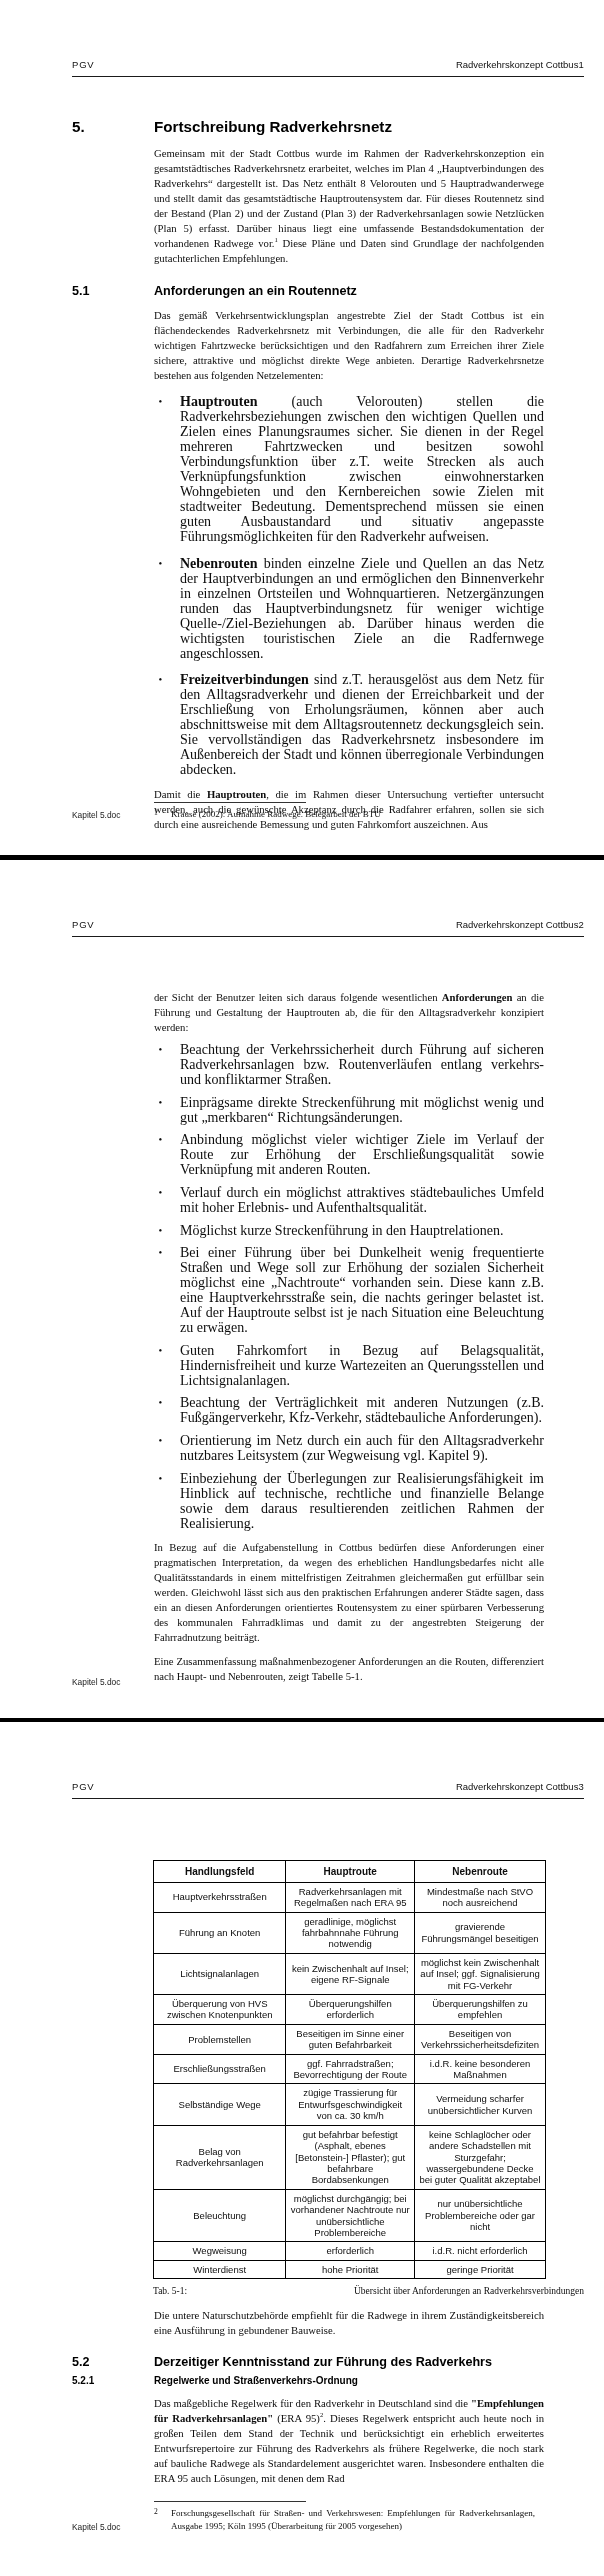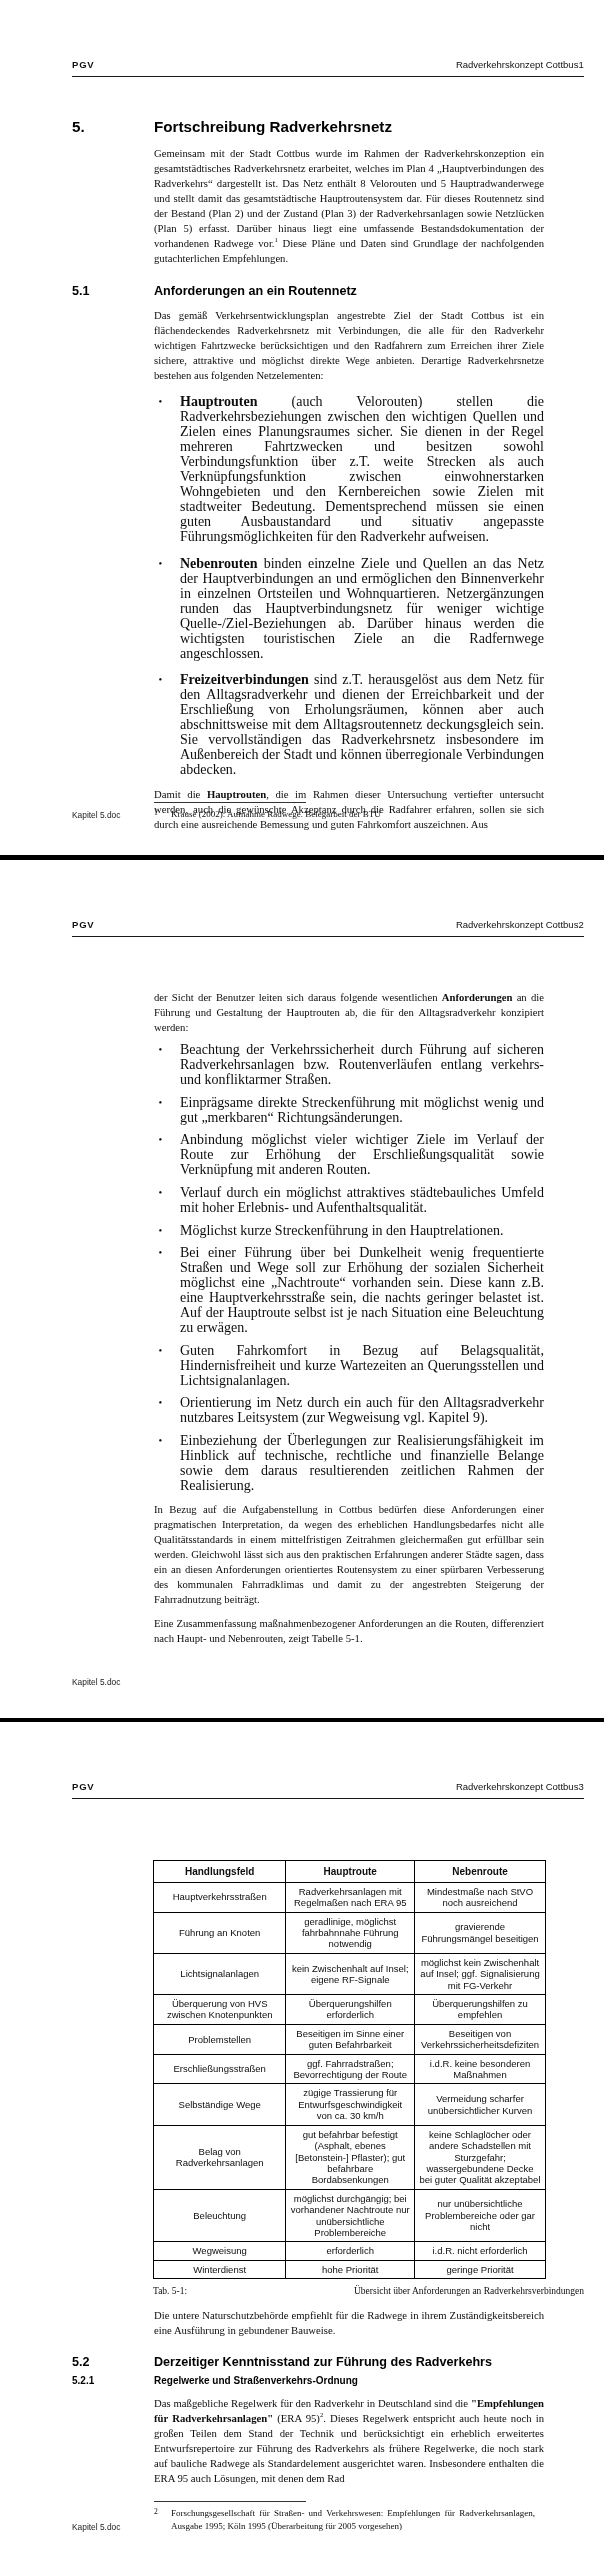--- a/index.html
+++ b/index.html
@@ -8,21 +8,21 @@
 
   .page { position:relative; width:605px; background:#fff; overflow:hidden; }
   .page-1 { height:855px; }
   .page-2 { height:858px; }
   .page-3 { height:854px; }
   .sep-bar { width:605px; height:4.6px; background:#000; }
 
   
   .pg-header { position:absolute; top:59px; left:72px; right:21.3px; display:flex; align-items:baseline;
                font-family:"Liberation Sans","DejaVu Sans",sans-serif; font-size:9.5px; color:#111; }
-  .pg-header .org { width:99px; letter-spacing:0.8px;font-weight:bold; }
+  .pg-header .org { width:99px; letter-spacing:0.8px; }
   .pg-header .htitle { flex:1;text-align:right; }
   .pg-header .pnum { text-align:right; }
   .hrule { position:absolute; top:76px; left:72px; right:21.3px; border-top:1.1px solid #1a1a1a; }
 
   .content { position:absolute; top:77px; left:72px; width:512px; }
 
   
   .hrow { display:flex; font-family:"Liberation Sans","DejaVu Sans",sans-serif; font-weight:bold; color:#000; }
   .hrow .secnum { width:82px; flex:none; }
   .h-l1 { font-size:15.2px; }
@@ -132,20 +132,21 @@
   <div class="content">
     <p class="body-p p1"><span>der Sicht der Benutzer leiten sich daraus folgende wesentlichen </span><b>Anforderungen</b><span> an die Führung und Gestaltung der Hauptrouten ab, die für den Alltagsradverkehr konzipiert werden:</span></p>
     <ul class="blist">
       <li><span>Beachtung der Verkehrssicherheit durch Führung auf sicheren Radverkehrsanlagen bzw. Routenverläufen entlang verkehrs- und konfliktarmer Straßen.</span></li>
       <li><span>Einprägsame direkte Streckenführung mit möglichst wenig und gut „merkbaren“ Richtungsänderungen.</span></li>
       <li><span>Anbindung möglichst vieler wichtiger Ziele im Verlauf der Route zur Erhöhung der Erschließungsqualität sowie Verknüpfung mit anderen Routen.</span></li>
       <li><span>Verlauf durch ein möglichst attraktives städtebauliches Umfeld mit hoher Erlebnis- und Aufenthaltsqualität.</span></li>
       <li><span>Möglichst kurze Streckenführung in den Hauptrelationen.</span></li>
       <li><span>Bei einer Führung über bei Dunkelheit wenig frequentierte Straßen und Wege soll zur Erhöhung der sozialen Sicherheit möglichst eine „Nachtroute“ vorhanden sein. Diese kann z.B. eine Hauptverkehrsstraße sein, die nachts geringer belastet ist. Auf der Hauptroute selbst ist je nach Situation eine Beleuchtung zu erwägen.</span></li>
       <li><span>Guten Fahrkomfort in Bezug auf Belagsqualität, Hindernisfreiheit und kurze Wartezeiten an Querungsstellen und Lichtsignalanlagen.</span></li>
+      <li><span>Beachtung der Verträglichkeit mit anderen Nutzungen (z.B. Fußgängerverkehr, Kfz-Verkehr, städtebauliche Anforderungen).</span></li>
       <li><span>Orientierung im Netz durch ein auch für den Alltagsradverkehr nutzbares Leitsystem (zur Wegweisung vgl. Kapitel 9).</span></li>
       <li><span>Einbeziehung der Überlegungen zur Realisierungsfähigkeit im Hinblick auf technische, rechtliche und finanzielle Belange sowie dem daraus resultierenden zeitlichen Rahmen der Realisierung.</span></li>
     </ul>
     <p class="body-p p2"><span>In Bezug auf die Aufgabenstellung in Cottbus bedürfen diese Anforderungen einer pragmatischen Interpretation, da wegen des erheblichen Handlungsbedarfes nicht alle Qualitätsstandards in einem mittelfristigen Zeitrahmen gleichermaßen gut erfüllbar sein werden. Gleichwohl lässt sich aus den praktischen Erfahrungen anderer Städte sagen, dass ein an diesen Anforderungen orientiertes Routensystem zu einer spürbaren Verbesserung des kommunalen Fahrradklimas und damit zu der angestrebten Steigerung der Fahrradnutzung beiträgt.</span></p>
     <p class="body-p p3"><span>Eine Zusammenfassung maßnahmenbezogener Anforderungen an die Routen, differenziert nach Haupt- und Nebenrouten, zeigt Tabelle 5-1.</span></p>
   </div>
   <div class="doc-footer">Kapitel 5.doc</div>
 </div>
 <div class="sep-bar"></div>
 

